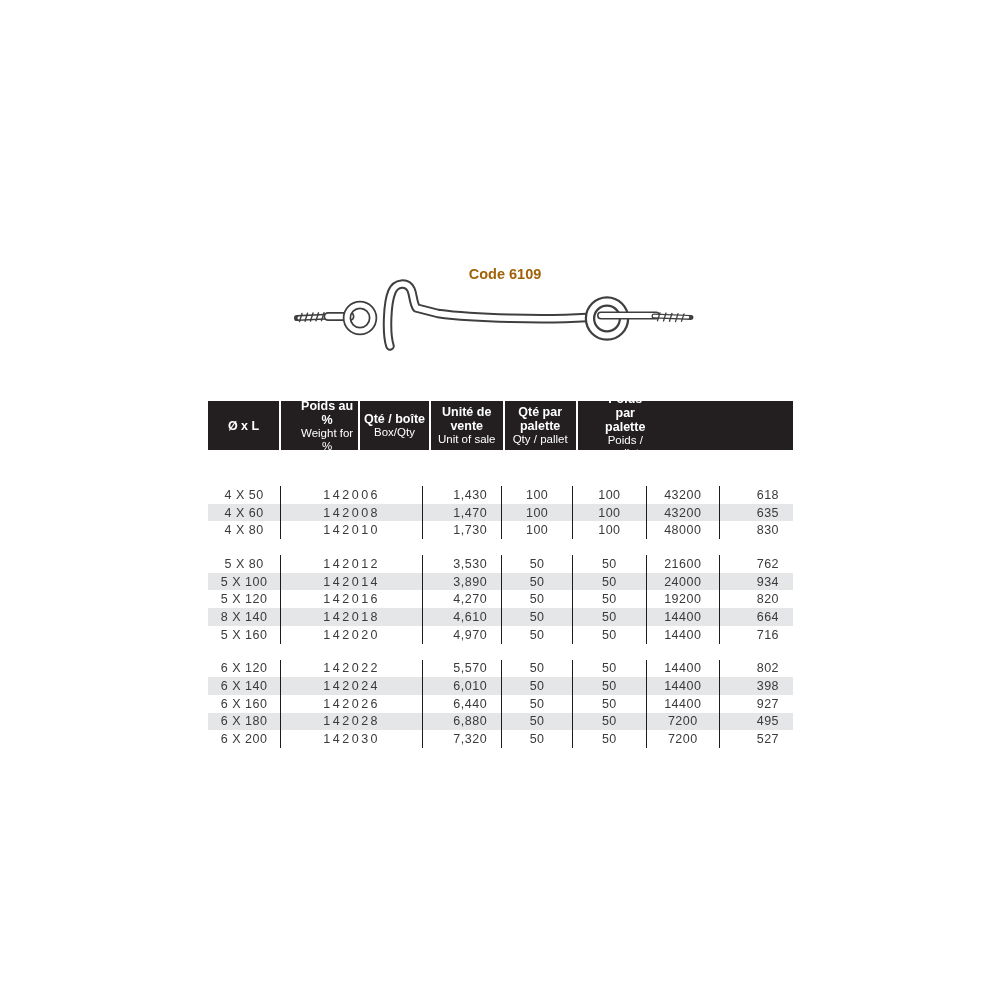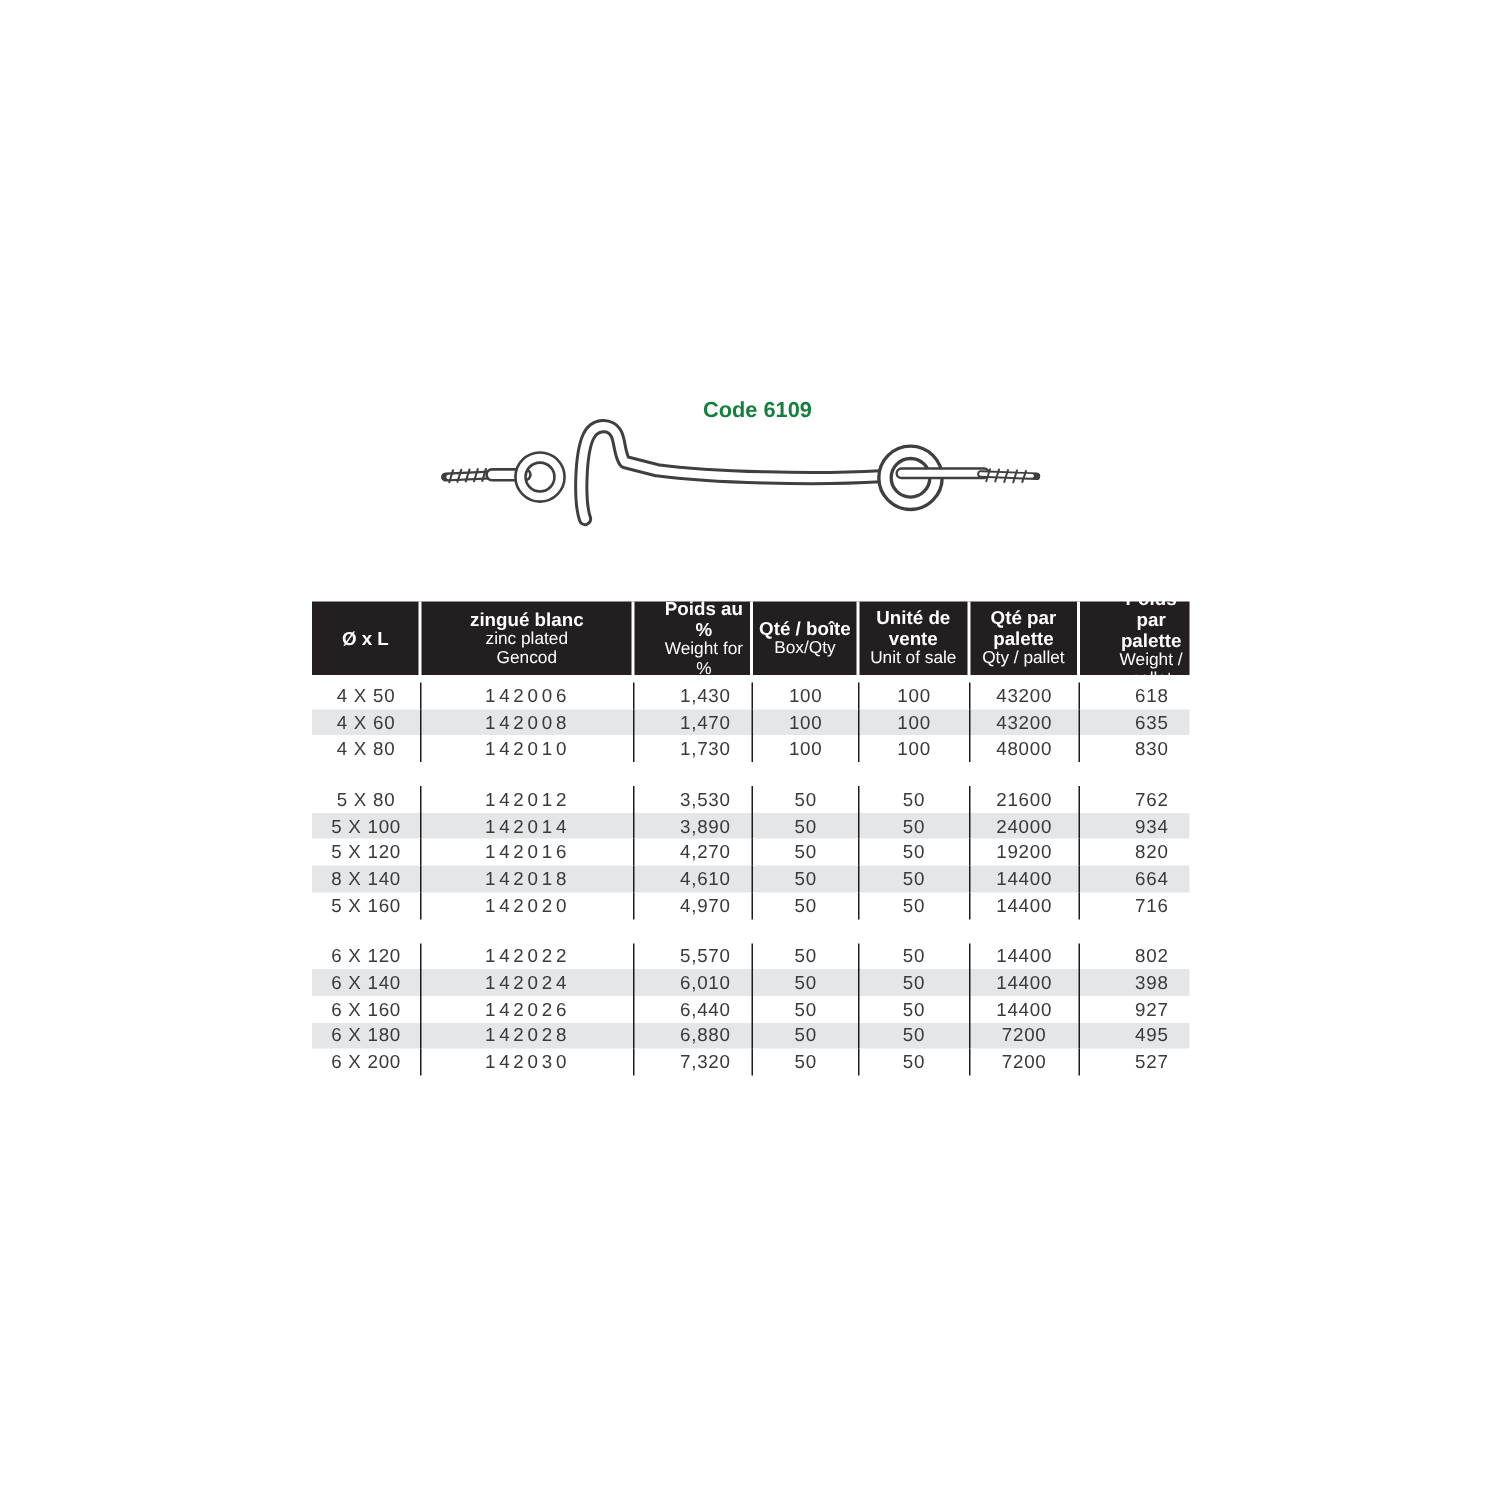--- a/index.html
+++ b/index.html
@@ -9,21 +9,21 @@
     background:#ffffff;
     font-family:"Liberation Sans", sans-serif;
     overflow:hidden;
   }
   .code-label {
     position:absolute;
     left:430px; top:266px; width:150px;
     text-align:center;
     font-weight:bold;
     font-size:14.5px;
-    color:#15803d;
+    color:#a16207;
   }
   .drawing { position:absolute; left:282px; top:270px; }
 
   .spec-table { position:absolute; left:208px; top:401px; width:585px; }
 
   .thead {
     display:flex;
     background:#231f20;
     color:#ffffff;
     height:49px;
@@ -34,21 +34,21 @@
     justify-content:center; align-items:center;
     text-align:center;
     border-right:2px solid #ffffff;
     line-height:1.12;
     padding:1px 1px;
   }
   .th:last-child { border-right:none; }
   .th .bold { font-weight:bold; font-size:12.5px; }
   .th .sub  { font-weight:normal; font-size:11.5px; }
 
-  .tbody { padding-top:5px; }
+  .tbody { padding-top:5px;margin-top:31px; }
   .tgroup { margin-bottom:16px; }
   .tgroup:last-child { margin-bottom:0; }
 
   .tr { display:flex; height:17.7px; }
   .tr.alt { background:#e5e6e8; }
   .td {
     box-sizing:border-box;
     display:flex; align-items:center; justify-content:center;
     border-right:1.6px solid #1c1c1c;
     font-size:12.5px;
@@ -108,44 +108,39 @@
       <path d="M678,313.6 l-2.5,8" stroke="#3f3f3f" stroke-width="1.3"></path>
       <path d="M684,313.9 l-2.5,7.5" stroke="#3f3f3f" stroke-width="1.3"></path>
     </g>
   </svg>
 
   <div class="spec-table">
     <div class="thead">
         <div class="th c0">
           <div class="bold">Ø x L</div>
         </div>
-        <div class="th c1">
-          <div class="bold">zingué blanc</div>
-          <div class="sub">zinc plated</div>
-          <div class="sub">Gencod</div>
-        </div>
         <div class="th c2">
           <div class="bold">Poids au %</div>
           <div class="sub">Weight for %</div>
         </div>
         <div class="th c3">
           <div class="bold">Qté / boîte</div>
           <div class="sub">Box/Qty</div>
         </div>
         <div class="th c4">
           <div class="bold">Unité de vente</div>
           <div class="sub">Unit of sale</div>
         </div>
         <div class="th c5">
           <div class="bold">Qté par palette</div>
           <div class="sub">Qty / pallet</div>
         </div>
         <div class="th c6">
           <div class="bold">Poids par palette</div>
-          <div class="sub">Weight / pallet</div>
+          <div class="sub">Poids / pallet</div>
         </div>
       </div>
     <div class="tbody">
         <div class="tgroup">
           <div class="tr">
             <div class="td c0">4 X 50</div>
             <div class="td c1 gencod">142006</div>
             <div class="td c2">1,430</div>
             <div class="td c3">100</div>
             <div class="td c4">100</div>

